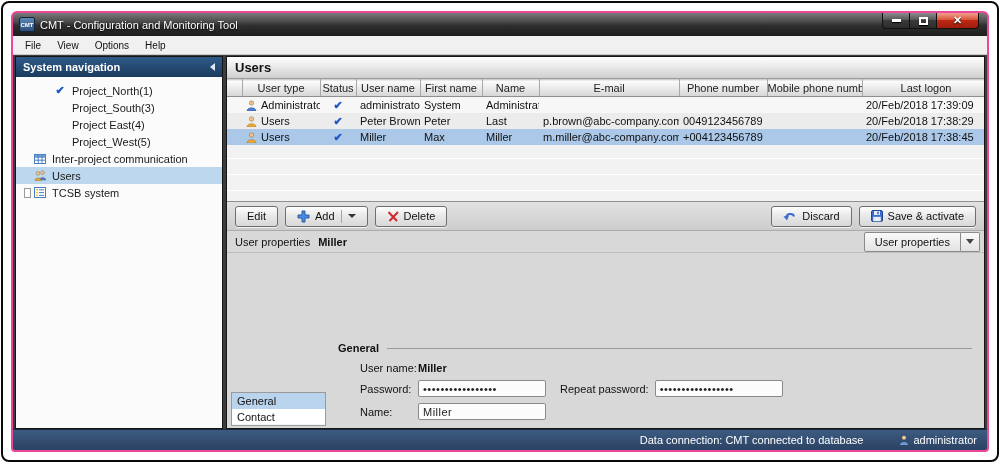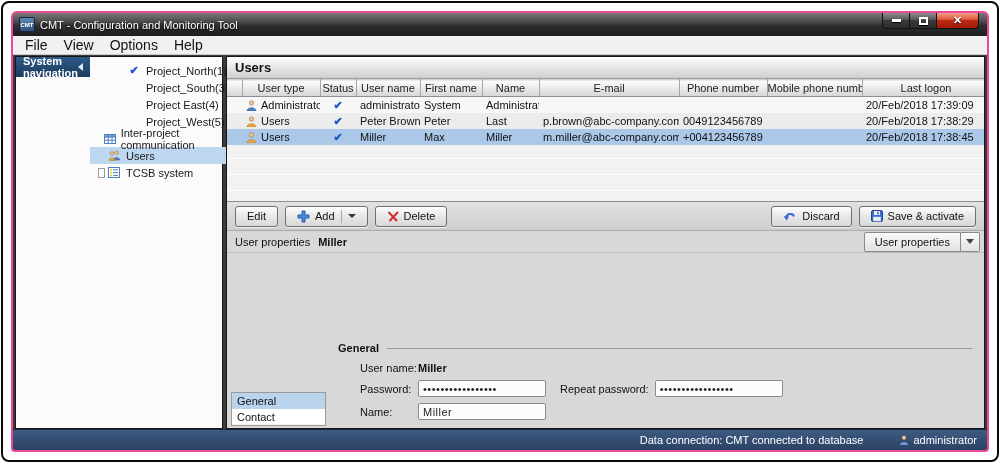--- a/index.html
+++ b/index.html
@@ -22,27 +22,27 @@
   .win-btn.min { width:28px; border-radius:0 0 0 4px; }
   .win-btn.max { width:27px; border-left:none; }
   .win-btn.close { width:42px; border-left:none; border-radius:0 0 4px 0;
     background:linear-gradient(#f2a08c,#d9543a 45%,#bd2814 50%,#a01c0c); font-size:10px; font-weight:bold; }
   .glyph-min { width:9px; height:3px; background:#fff; box-shadow:0 1px 1px #000; }
   .glyph-max { width:9px; height:8px; border:2px solid #fff; box-shadow:0 1px 1px #000; }
   .glyph-close { text-shadow:0 1px 1px #000; font-size:11px; }
 
   .menubar { height:19px; flex:0 0 19px; background:#f0f0f0; border-bottom:1px solid #c9c9c9;
     display:flex; align-items:center; padding-left:4px; }
-  .menu-item { font-size:14px; color:#111; padding:2px 8px; }
+  .menu-item { font-size:10px; color:#111; padding:2px 8px; }
 
   
   .content { flex:1; display:flex; min-height:0; background:#3c3c3c; padding:1px 2px 0 2px; gap:3px; }
 
   
-  .sidebar { width:208px; flex:0 0 208px; background:#fbfbfb; border:1px solid #161616; display:flex; flex-direction:row; }
+  .sidebar { width:208px; flex:0 0 208px; background:#fbfbfb; border:1px solid #161616; display:flex; flex-direction:column; }
   .sidebar-header { height:20px; flex:0 0 20px; background:linear-gradient(#2d5millim, #000); background:linear-gradient(#2e5a88,#1c3c5e);
     color:#fff; font-size:11px; font-weight:bold; display:flex; align-items:center; justify-content:space-between; padding:0 7px; }
   .tri-left { width:0; height:0; border-top:4px solid transparent; border-bottom:4px solid transparent; border-right:5px solid #dfe8f2; }
   .tree { padding-top:5px; font-size:11px; color:#1a1a1a; }
   .tree-item { height:17px; display:flex; align-items:center; }
   .tree-item.selected { background:#bdd7ef; }
   .exp-slot { width:10px; margin-left:6px; display:flex; justify-content:center; }
   .exp-open { width:0; height:0; border-left:6px solid transparent; border-bottom:6px solid #2b2b2b; }
   .exp-closed { width:0; height:0; border-top:4px solid transparent; border-bottom:4px solid transparent; border-left:5px solid #fff;
     outline:1px solid #9a9a9a; }

